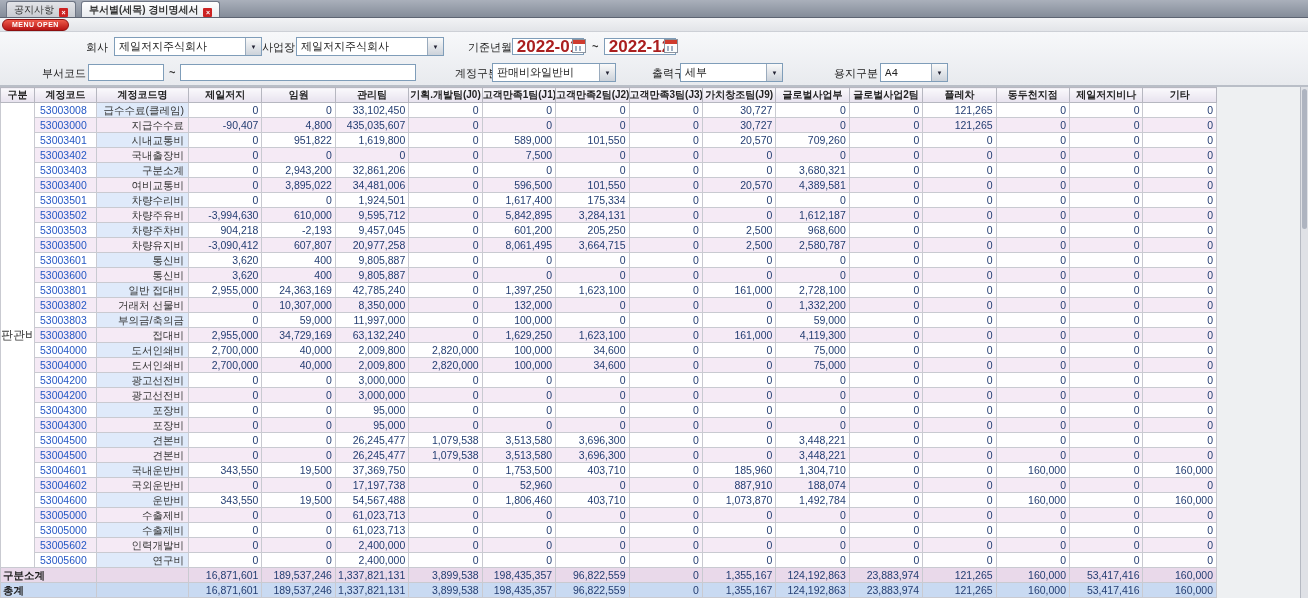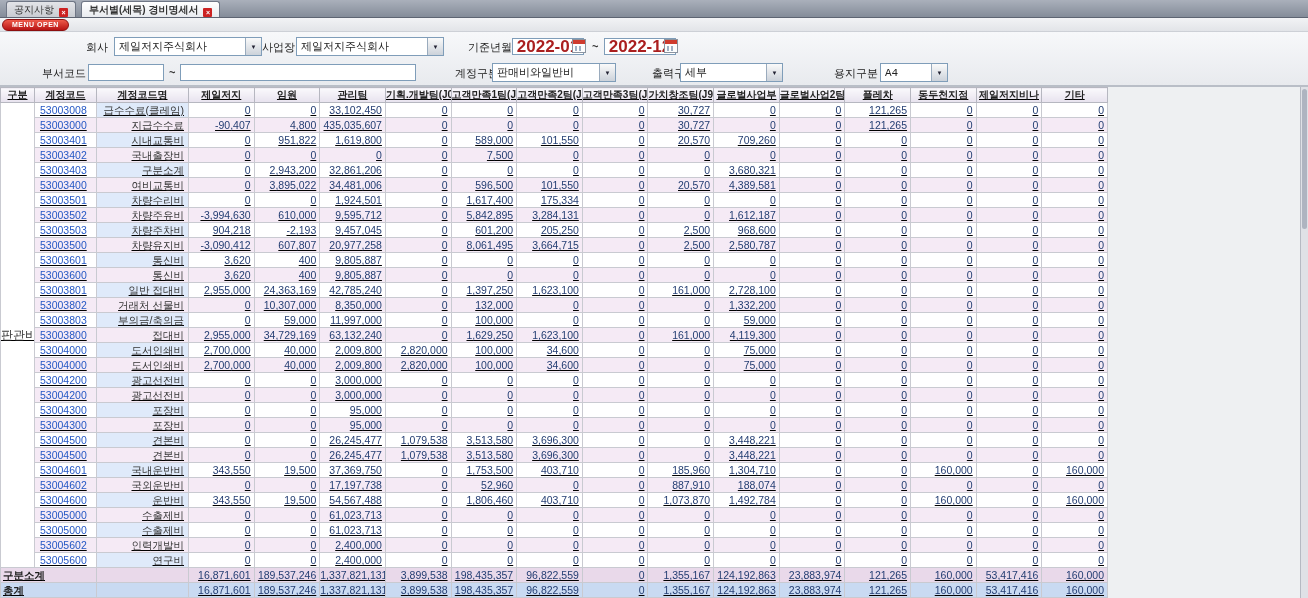--- a/index.html
+++ b/index.html
@@ -27,21 +27,21 @@
   .combo-arrow { width: 16px; height: 17px; background: linear-gradient(#fafafa, #ccd2da); border-left: 1px solid #9aabbd; font-size: 6px; color: #223; display: flex; align-items: center; justify-content: center; }
   .datebox { position: absolute; top: 4px; height: 17px; width: 72px; background: #fff; border: 1px solid #7f9db9; color: #aa1f1f; font-weight: bold; font-size: 17px; text-align: center; line-height: 15px; }
   .cal-icon { position: absolute; top: 5px; width: 14px; height: 14px; background: #fdfdfd; border: 1px solid #8b94a0; cursor: pointer; }
   .cal-icon::before { content: ''; position: absolute; left: 0; right: 0; top: 0; height: 4px; background: #cf3b2e; }
   .cal-icon::after { content: ''; position: absolute; left: 2px; right: 2px; top: 6px; height: 5px; background: repeating-linear-gradient(90deg, #9fb0c4 0 2px, transparent 2px 4px); }
   .tilde { position: absolute; top: 6px; font-weight: bold; color: #333; }
   .textbox { position: absolute; top: 4px; height: 17px; background: #fff; border: 1px solid #7f9db9; font-size: 11px; padding: 0 3px; }
 
   
   .grid { position: absolute; top: 87px; left: 0; }
-  table { border-collapse: collapse; table-layout: fixed; width: 1108px; text-decoration: underline; }
+  table { border-collapse: collapse; table-layout: fixed; width: 1217px; }
   thead th { height: 15px; background: linear-gradient(#faf9fc, #e7e2ee); font-size: 10px; font-weight: bold; color: #222; text-align: center; border: 1px solid #b6b7c0; overflow: hidden; white-space: nowrap; }
   tbody td { height: 14px; line-height: 14px; font-size: 10.5px; color: #233d72; border: 1px solid #c9cad1; overflow: hidden; white-space: nowrap; }
   td.num { text-align: right; padding-right: 3px; }
   td.code { color: #2457c5; padding-left: 5px; }
   td.name { text-align: right; padding-right: 4px; color: #333; }
   tr.odd td { background: #ffffff; }
   tr.even td { background: #f5eaf5; }
   tr.odd td.name { background: #dfeafa; }
   tr.subtotal td { background: #e9d9ea; }
   tr.total td { background: #c9daf2; }

